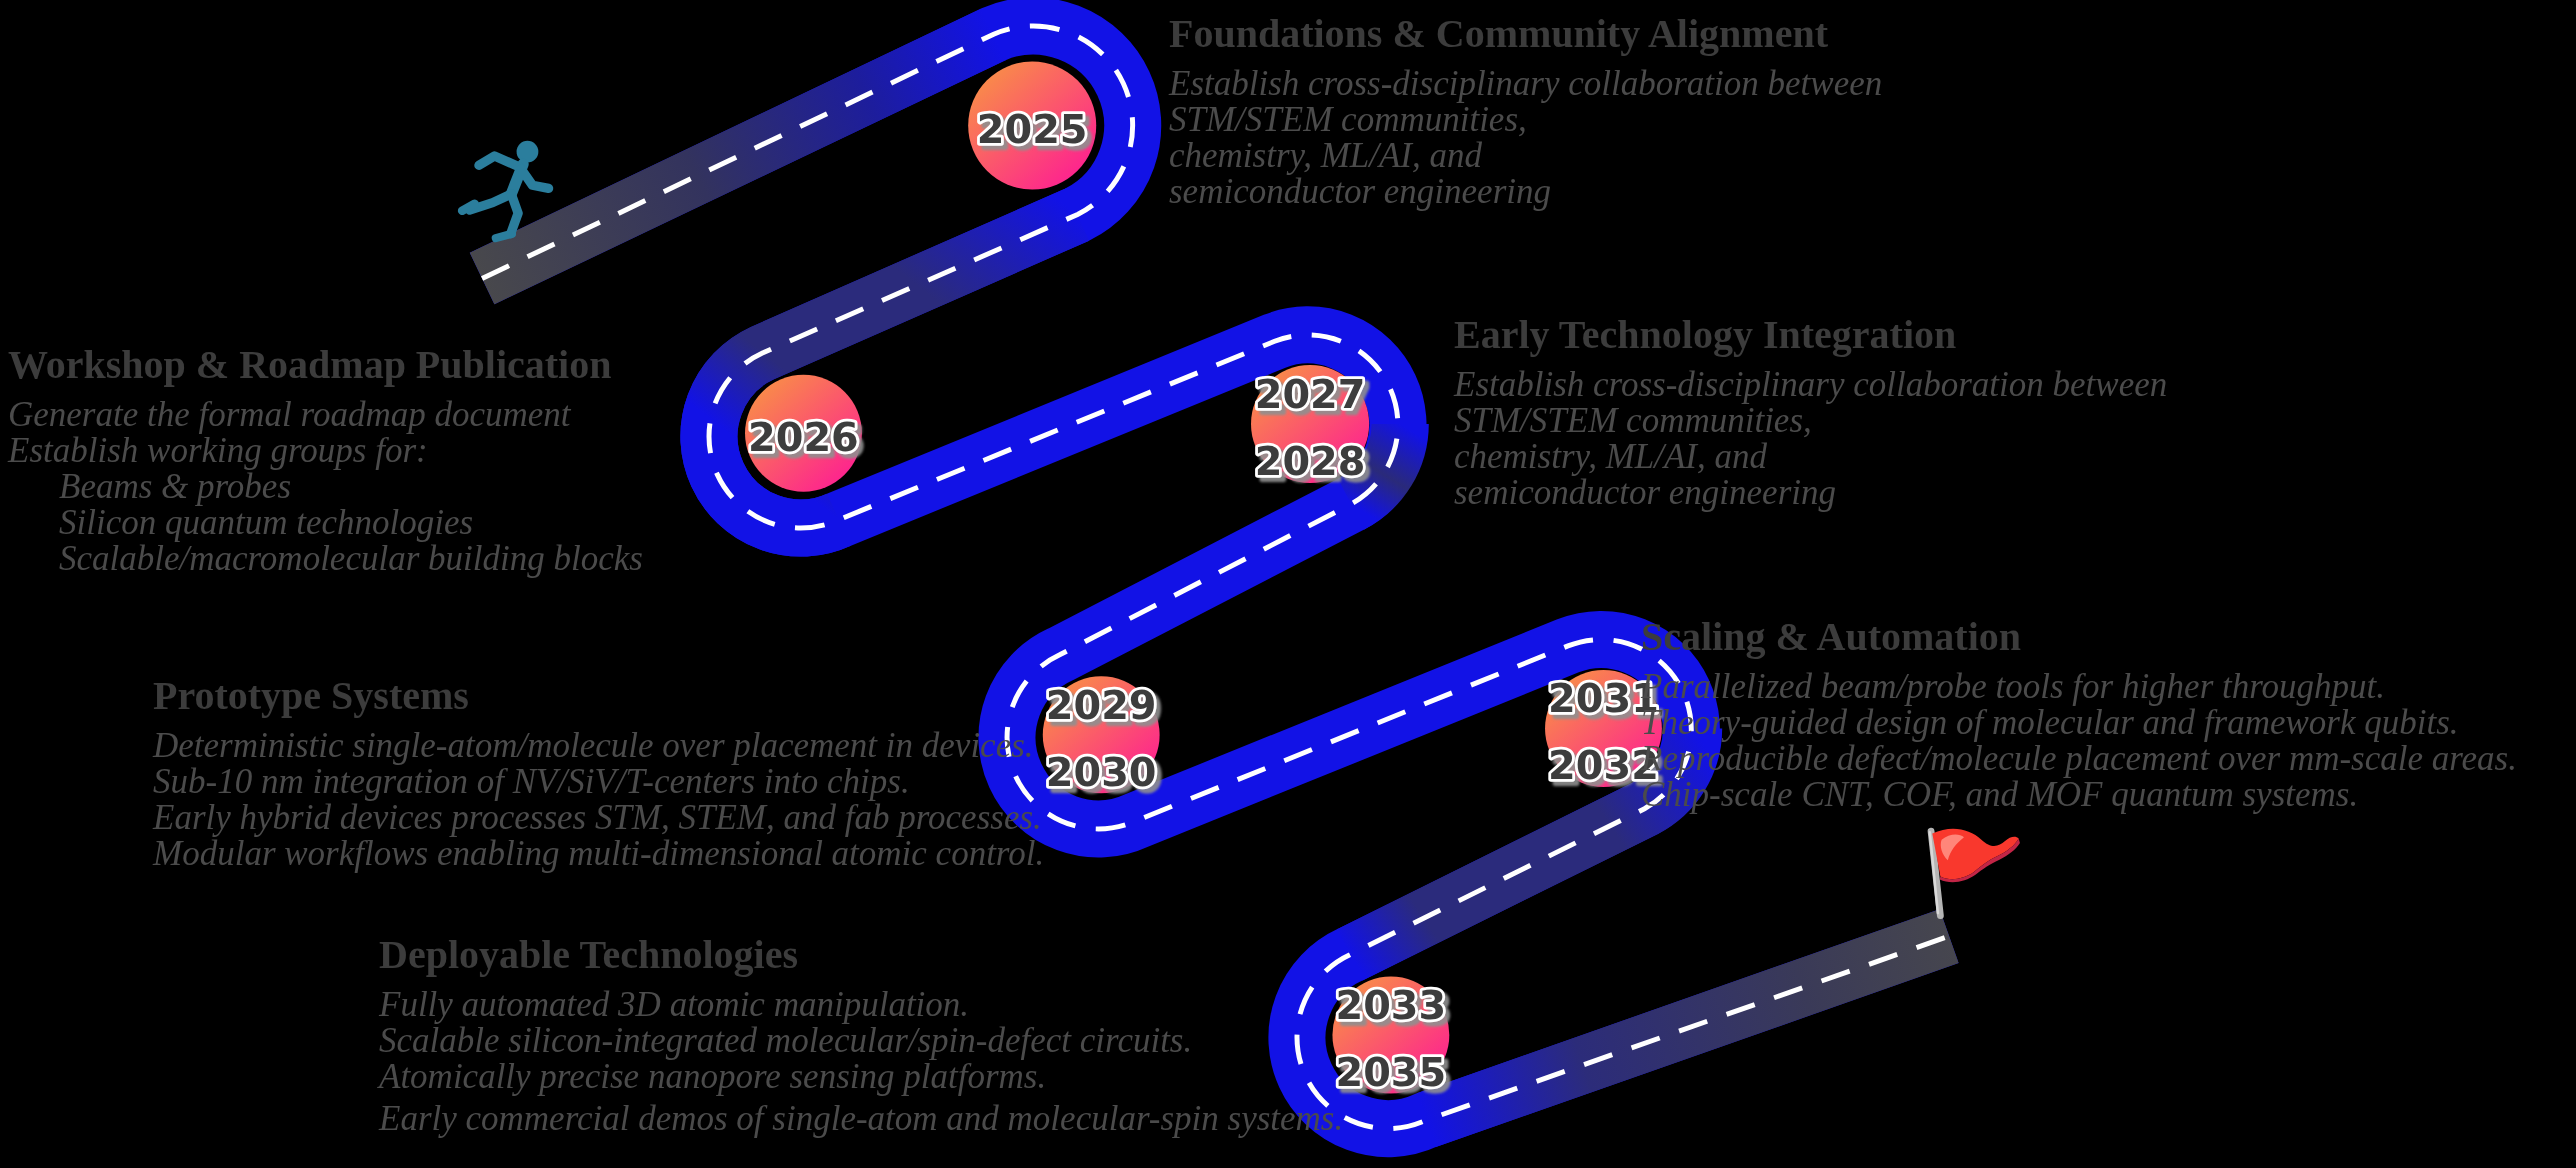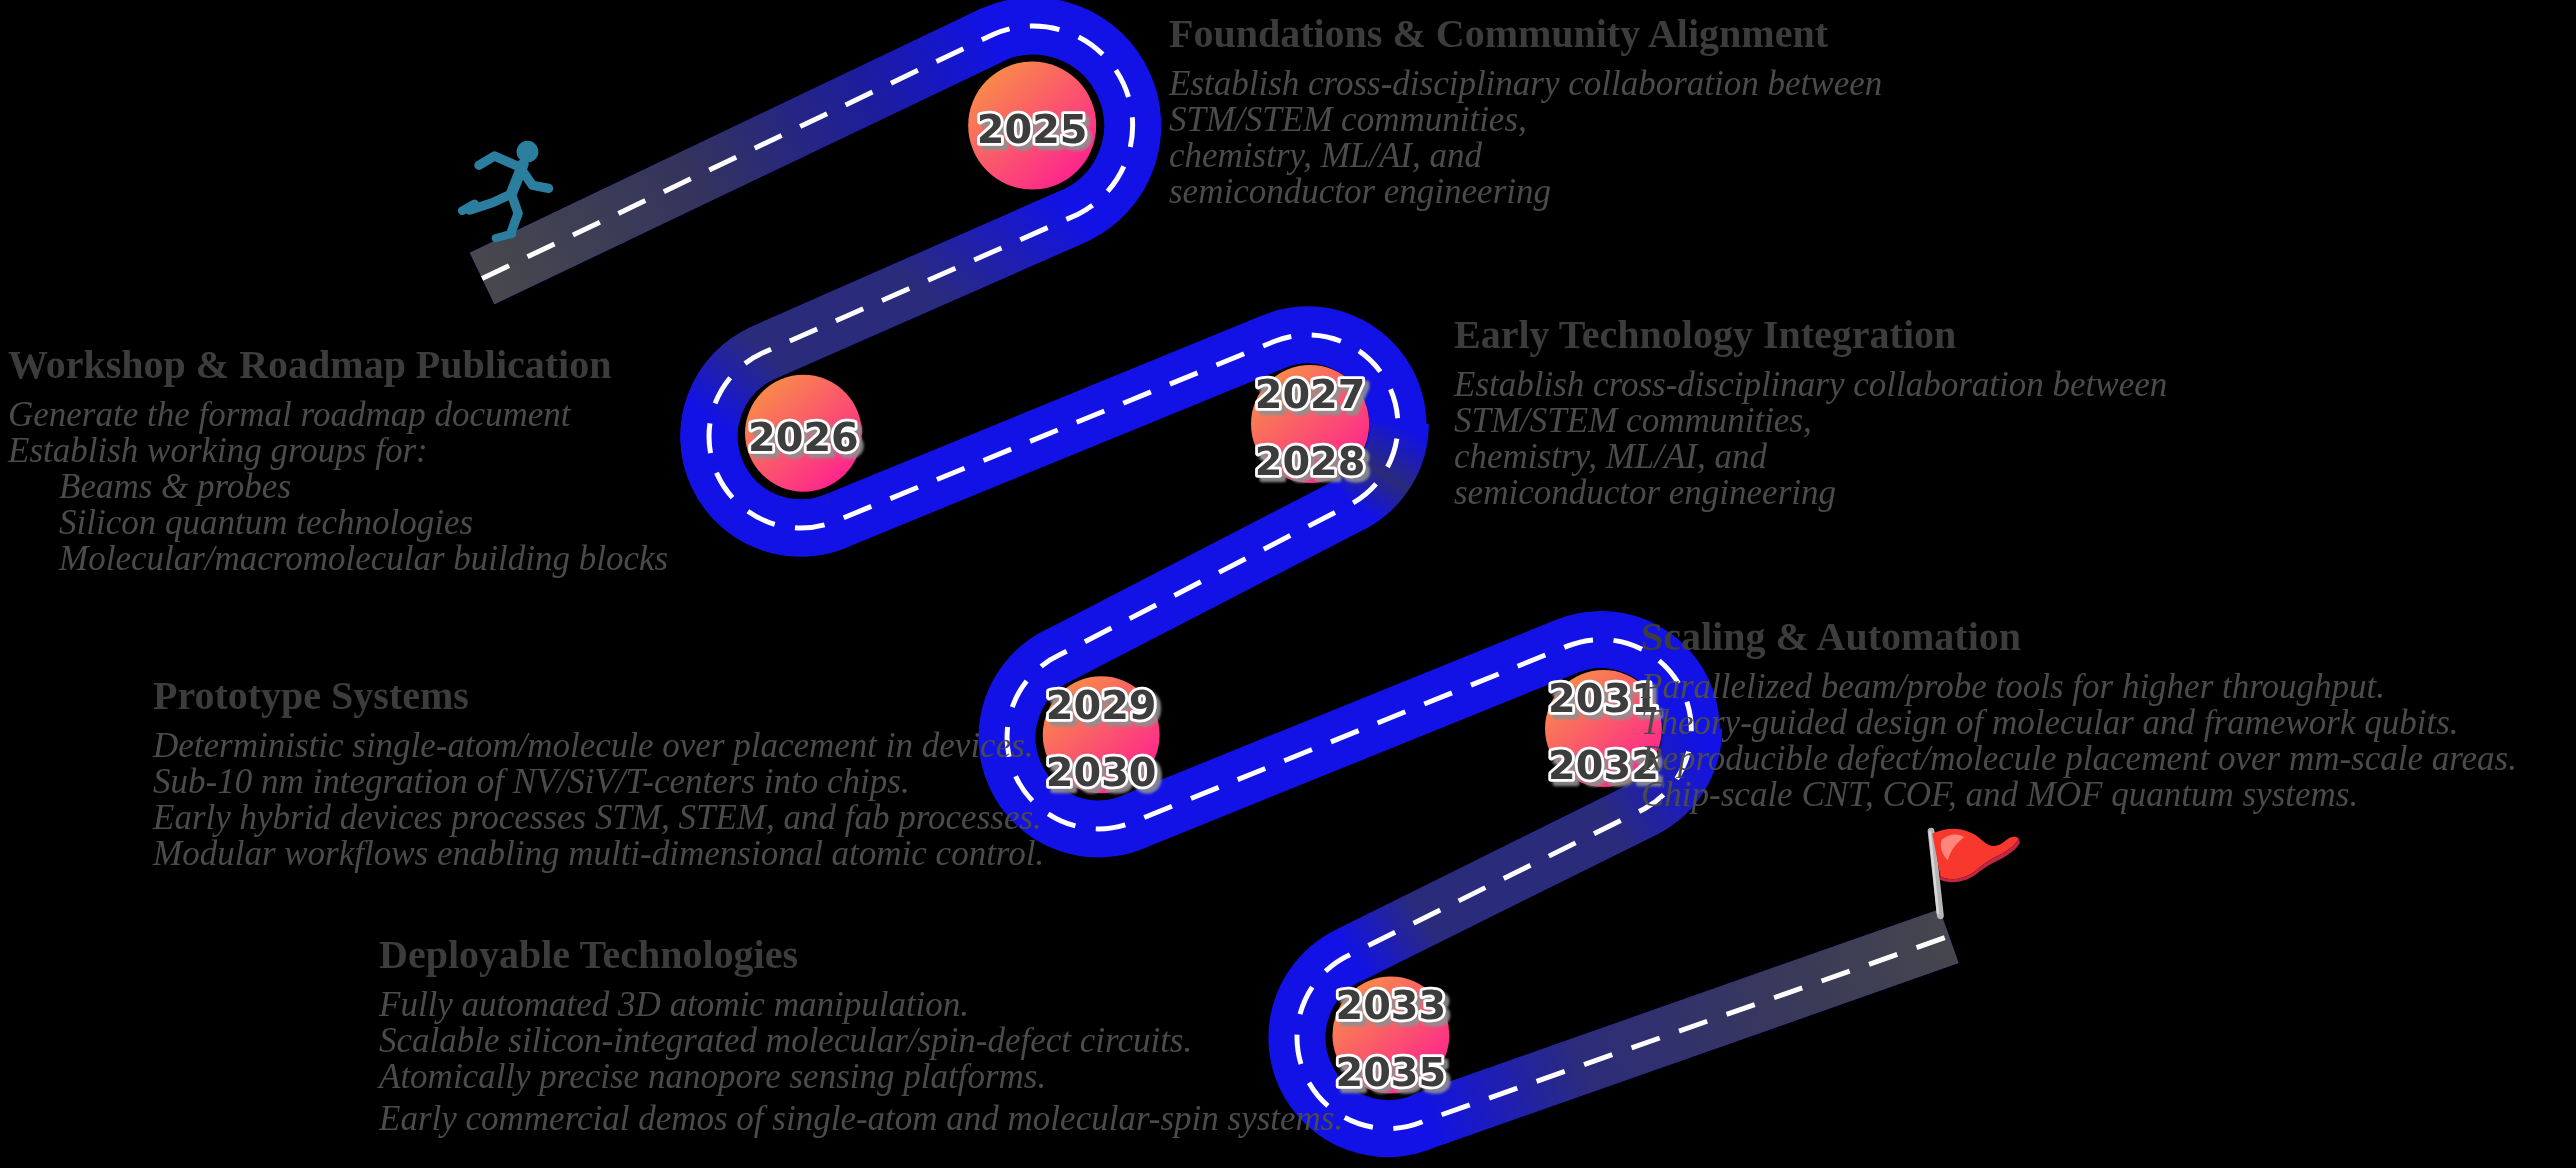--- a/index.html
+++ b/index.html
@@ -137,21 +137,21 @@
     <div class="l">chemistry, ML/AI, and</div>
     <div class="l">semiconductor engineering</div>
   </div>
 
   <div class="ms" style="left:8px;top:341px;">
     <div class="t">Workshop &amp; Roadmap Publication</div>
     <div class="l">Generate the formal roadmap document</div>
     <div class="l">Establish working groups for:</div>
     <div class="l ind">Beams &amp; probes</div>
     <div class="l ind">Silicon quantum technologies</div>
-    <div class="l ind">Molecular/macromolecular building blocks</div>
+    <div class="l ind">Scalable/macromolecular building blocks</div>
   </div>
 
   <div class="ms" style="left:1454px;top:311px;">
     <div class="t">Early Technology Integration</div>
     <div class="l">Establish cross-disciplinary collaboration between</div>
     <div class="l">STM/STEM communities,</div>
     <div class="l">chemistry, ML/AI, and</div>
     <div class="l">semiconductor engineering</div>
   </div>
 

